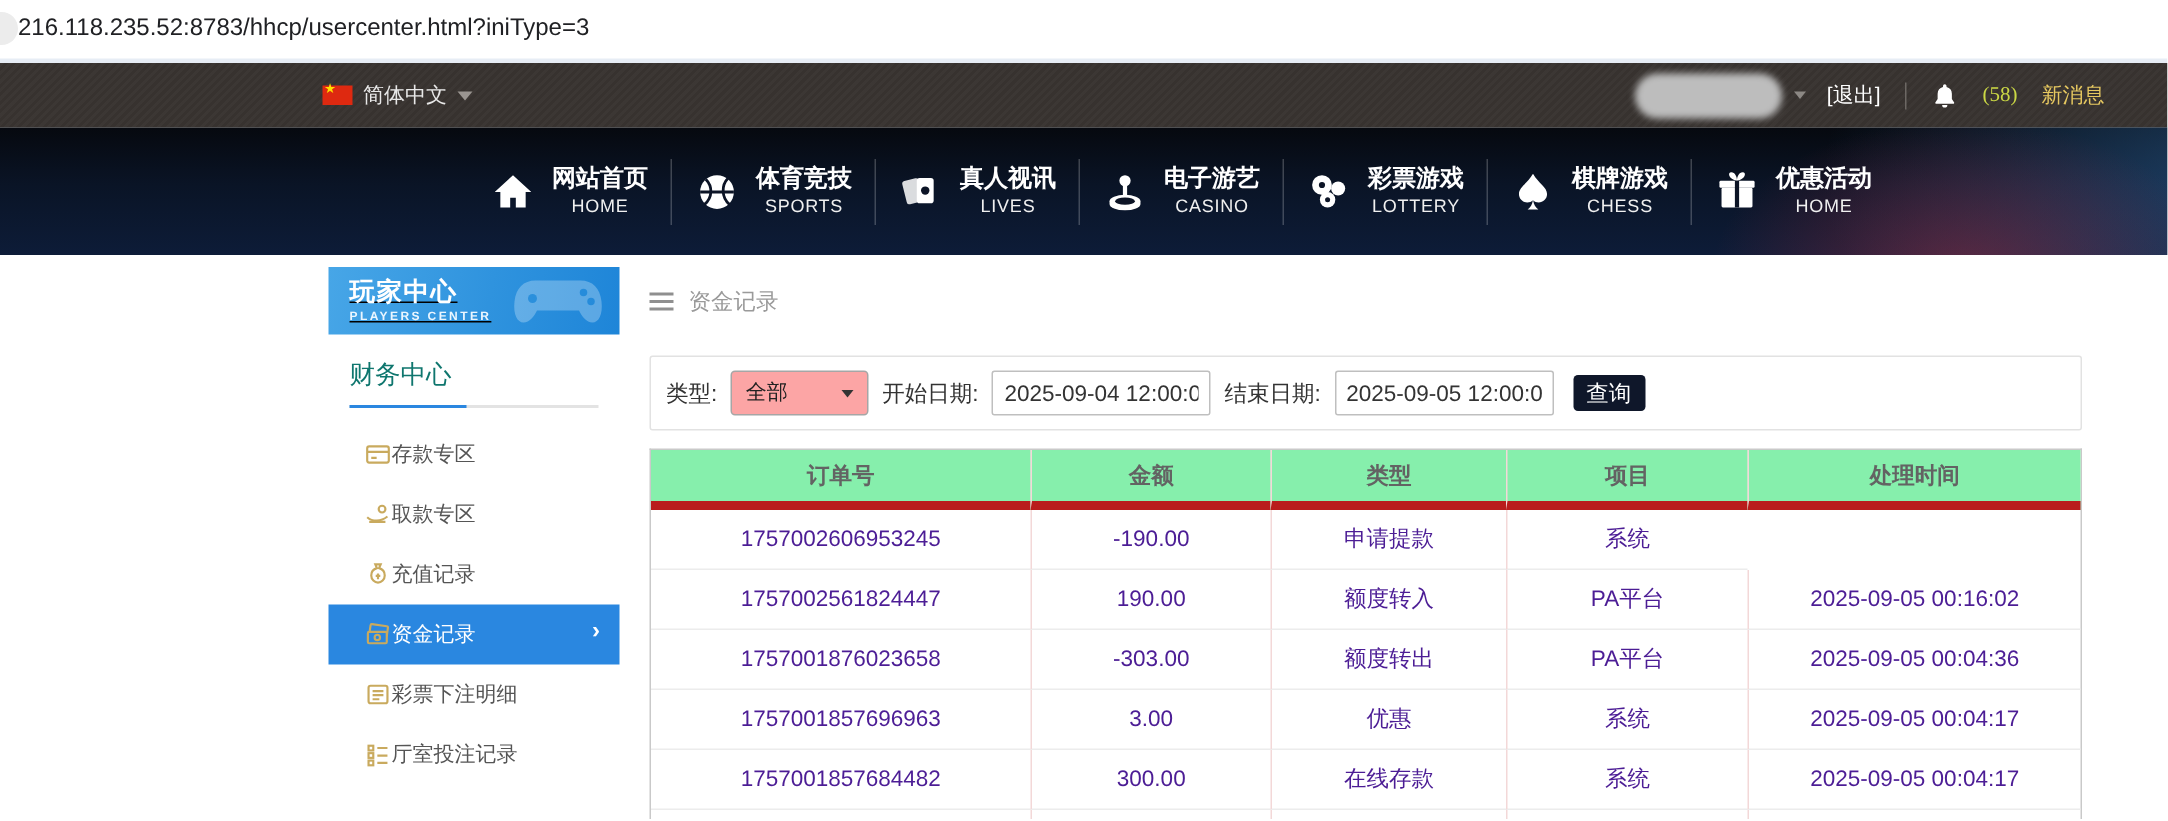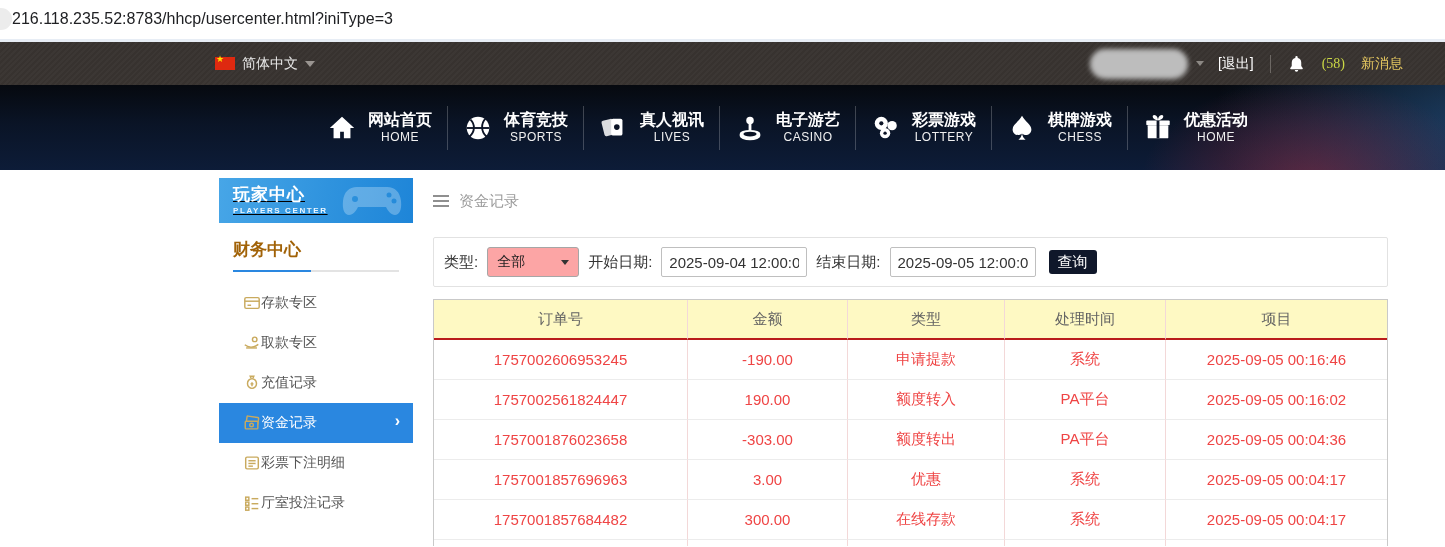--- a/index.html
+++ b/index.html
@@ -58,21 +58,21 @@
   
   .sidebar { position:absolute; left:219px; top:178px; width:194px; bottom:0;
     background:#fff; }
   .sidebar-header { height:45px; position:relative; overflow:hidden;
     background:linear-gradient(100deg,#47a6e7 0%, #2f93de 55%, #1e85d8 100%);
     padding:5px 0 0 14px;text-decoration:underline; }
   .sh-title { color:#fff; font-size:17px; font-weight:bold; letter-spacing:1px; }
   .sh-sub { color:#eaf6ff; font-size:8px; letter-spacing:1.6px; font-weight:bold; }
   .sh-pad { position:absolute; right:10px; top:3px; opacity:.3; }
   .fin-section { margin:15px 0 0 14px; width:166px; }
-  .fin-label { color:#a16207; font-size:17px;font-weight:bold; }
+  .fin-label { color:#0f766e; font-size:17px; }
   .fin-line { margin-top:9px; height:2px; background:#e3e3e3; position:relative; }
   .fin-line .blue-seg { position:absolute; left:0; top:0; height:2px; width:78px; background:#2a87e0; }
   .menu { margin-top:11px; }
   .menu-item { height:40px; display:flex; align-items:center; padding-left:24px;
     color:#555; font-size:14px; cursor:pointer; position:relative; }
   .menu-item.active { background:#2a87e0; color:#fff; }
   .menu-item .mi-icon { width:18px; height:18px; flex:0 0 auto; }
   .menu-item .chev { position:absolute; right:13px; top:9px; color:#fff;
     font-size:16px; font-weight:bold; }
 
@@ -93,24 +93,24 @@
     border-right:4px solid transparent; border-top:5px solid #333; }
   .date-input { width:146px; height:30px; border:1px solid #bfbfbf; border-radius:2px;
     font-size:15px; color:#333; padding:0 7px; font-family:inherit; }
   .search-btn { width:48px; height:24px; margin-left:4px; background:#0f172a;
     color:#fff; border:none; border-radius:3px; font-size:15px; cursor:pointer;
     font-family:Liberation Mono, monospace; }
 
   .table { margin-top:12px; border:1px solid #c9c9c9; border-bottom:none; background:#fff; }
   .t-row { display:grid; grid-template-columns:253px 160px 157px 161px 222px; }
   .t-cell { height:40px; display:flex; align-items:center; justify-content:center;
-    border-left:1px solid #f3d8d8; font-size:15px; color:#ef4444; overflow:hidden; }
+    border-left:1px solid #f3d8d8; font-size:15px; color:#4c1d95; overflow:hidden; }
   .t-cell:first-child { border-left:none; }
-  .t-head .t-cell { background:#fef9c3; color:#636363; font-weight:normal;
-    border-bottom:2px solid #b91c1c; }
+  .t-head .t-cell { background:#86efac; color:#636363; font-weight:bold;
+    border-bottom:6px solid #b91c1c; }
   .t-body .t-cell { border-bottom:1px solid #ececec; }
   .t-row.partial .t-cell { height:6px; border-bottom:none; }
 </style>
 </head>
 <body>
 
 <div class="url-bar">
   <div class="chrome-frag"></div>
   <div class="url-text">216.118.235.52:8783/hhcp/usercenter.html?iniType=3</div>
 </div>
@@ -350,30 +350,29 @@
     <span class="f-label">结束日期:</span>
     <input class="date-input" type="text" value="2025-09-05 12:00:00" style="">
     <button class="search-btn">查询</button>
   </div>
 
   <div class="table">
     <div class="t-row t-head">
       <div class="t-cell">订单号</div>
       <div class="t-cell">金额</div>
       <div class="t-cell">类型</div>
+      <div class="t-cell">项目</div>
       <div class="t-cell">处理时间</div>
-      <div class="t-cell">项目</div>
     </div>
     <div class="t-body">
       <div class="t-row">
         <div class="t-cell">1757002606953245</div>
         <div class="t-cell">-190.00</div>
         <div class="t-cell">申请提款</div>
         <div class="t-cell">系统</div>
-        <div class="t-cell">2025-09-05 00:16:46</div>
       </div>
       <div class="t-row">
         <div class="t-cell">1757002561824447</div>
         <div class="t-cell">190.00</div>
         <div class="t-cell">额度转入</div>
         <div class="t-cell">PA平台</div>
         <div class="t-cell">2025-09-05 00:16:02</div>
       </div>
       <div class="t-row">
         <div class="t-cell">1757001876023658</div>

